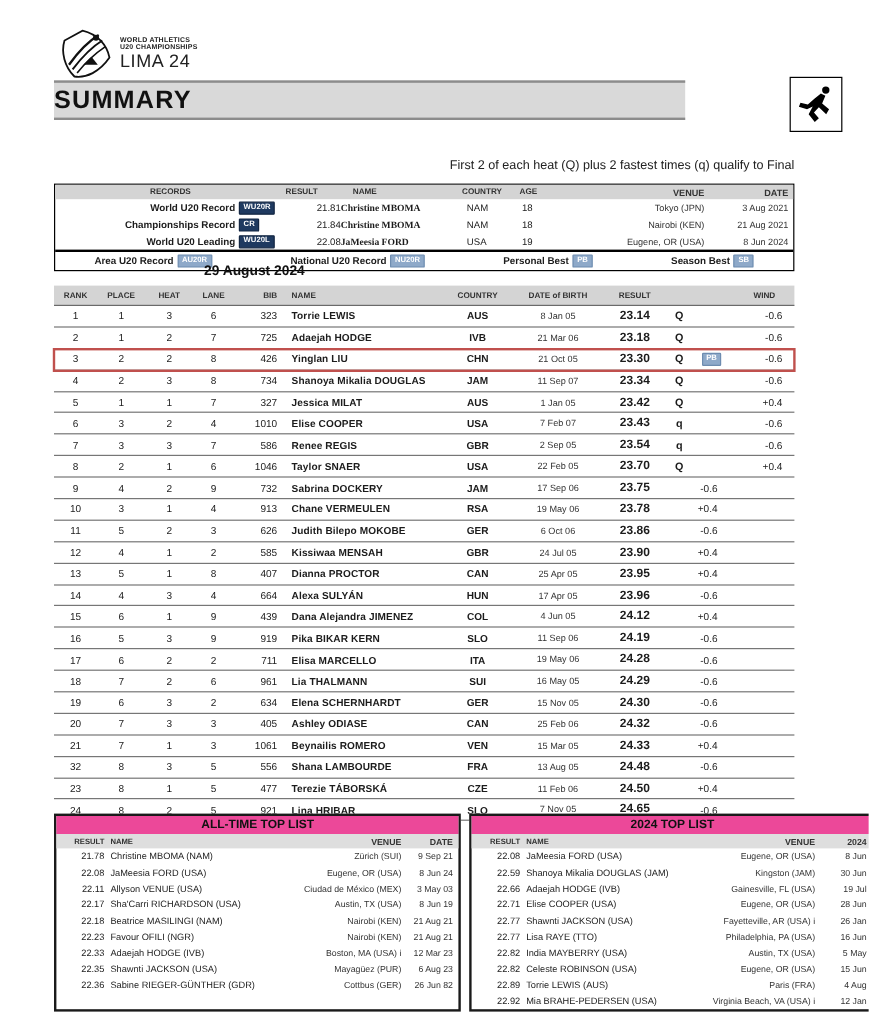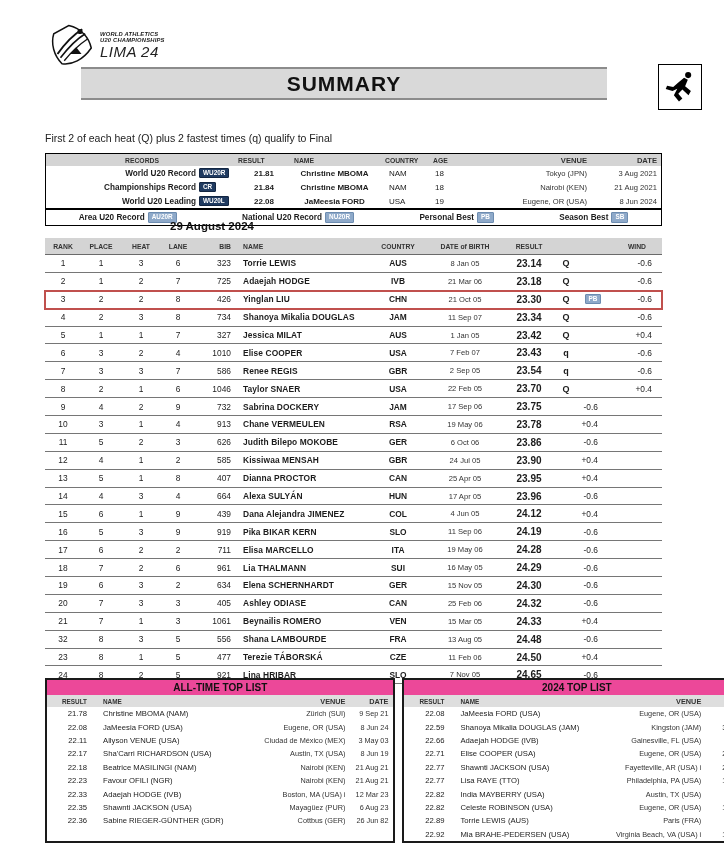--- a/index.html
+++ b/index.html
@@ -1,52 +1,52 @@
 <!DOCTYPE html>
 <html><head>
 <meta charset="utf-8">
 <style>
   html,body{margin:0;padding:0;background:#fff;}
   .page{position:relative;width:724px;height:851px;background:#ffffff;overflow:hidden;
         font-family:"Liberation Sans","DejaVu Sans",sans-serif;color:#1c1c1c;-webkit-font-smoothing:antialiased;}
   .nw{white-space:nowrap;}
 
   
-  .logo-block{position:absolute;left:48px;top:24px;display:flex;align-items:center;gap:6px;font-style:italic;}
+  .logo-block{position:absolute;left:48px;top:24px;display:flex;align-items:center;gap:6px;}
   .logo-emblem svg{display:block;}
   .logo-text{line-height:1.05;}
   .logo-l1,.logo-l2{font-size:5.8px;font-weight:bold;letter-spacing:.2px;color:#222;}
   .logo-l3{font-size:15px;letter-spacing:.5px;color:#222;margin-top:1px;}
   .meet-info{position:absolute;right:26px;top:20px;text-align:right;}
   .meet-loc{font-size:17px;font-weight:bold;}
   .meet-dates{font-size:10.5px;font-weight:bold;margin-top:1px;}
 
   
   .summary-wrap{position:absolute;left:45px;top:67px;width:655px;}
   .summary-bar{width:526px;height:29px;background:#d9d9d9;border-top:2px solid #8c8c8c;border-bottom:2px solid #8c8c8c;
-               display:flex;align-items:center;justify-content:center;margin-left:36px;}
+               display:flex;align-items:center;justify-content:flex-start;}
   .summary-title{font-size:21px;font-weight:bold;letter-spacing:1px;color:#111;}
   .runner-box{position:absolute;left:613px;top:-3px;width:42px;height:44px;background:#fff;border:1.5px solid #000;
               display:flex;align-items:center;justify-content:center;}
   .runner-box svg{width:34px;height:34px;}
 
   
   .event-title{position:absolute;left:45px;top:101px;width:617px;text-align:center;font-size:21px;font-weight:bold;color:#111;}
-  .event-sub{position:absolute;left:45px;top:132px;width:617px;text-align:left;font-size:10.5px;color:#222;}
+  .event-sub{position:absolute;left:45px;top:132px;width:617px;text-align:right;font-size:10.5px;color:#222;}
 
   
   .records-box{position:absolute;left:45px;top:153px;width:617px;border:1.5px solid #000;box-sizing:border-box;font-size:8px;}
   .rec-grid{display:grid;grid-template-columns:150px 42px 46px 1fr 48px 34px 120px 74px;align-items:center;}
   .rec-head{background:#d4d4d4;height:12px;font-size:6.8px;font-weight:bold;color:#333;}
   .rec-head .h-records{grid-column:1 / span 2;text-align:center;}
   .rec-row{height:14px;}
   .rec-label{text-align:right;font-weight:bold;font-size:8.2px;}
   .rec-badge-cell{text-align:left;padding-left:3px;}
-  .rec-result{font-weight:bold;text-align:center;padding-left:6px;}
-  .rec-name{font-weight:bold;text-align:center;}
+  .rec-result{font-weight:normal;text-align:right;padding-left:6px;}
+  .rec-name{font-weight:bold;text-align:left;font-family:Liberation Serif, serif;}
   .rec-country{text-align:left;padding-left:4px;}
   .rec-age{text-align:left;padding-left:2px;}
   .rec-venue{text-align:right;font-size:7.6px;color:#333;}
   .rec-date{text-align:right;font-size:7.6px;color:#333;padding-right:4px;}
   .rec-legend{display:flex;justify-content:space-around;align-items:center;height:15px;border-top:2px solid #000;}
   .legend-item{display:flex;align-items:center;gap:3px;font-weight:bold;font-size:8.2px;}
 
   .badge{display:inline-block;color:#fff;font-weight:bold;font-size:6.4px;line-height:8.5px;padding:0 3px;border-radius:1px;}
   .badge.dark{background:#1f3a60;border:1px solid #132642;}
   .badge.light{background:#8ea9c9;border:1px solid #6d8cb0;}
@@ -74,21 +74,21 @@
 
   
   .panels{position:absolute;left:45px;top:678px;width:617px;display:flex;gap:7px;}
   .panel{flex:1;border:2px solid #1a1a1a;box-sizing:border-box;background:#fff;}
   .panel-title{background:#ec4899;height:15px;display:flex;align-items:center;justify-content:center;
                font-size:10px;font-weight:bold;color:#111;}
   .tl-grid{display:grid;grid-template-columns:40px 1fr 122px 48px;align-items:center;}
   .tl-head{background:#dedede;height:12px;font-size:6.4px;font-weight:bold;color:#333;}
   .tl-row{height:13.4px;font-size:7.7px;color:#222;}
   .tl-result{text-align:right;}
-  .tl-name{text-align:left;padding-left:16px;}
+  .tl-name{text-align:left;padding-left:5px;}
   .tl-venue{text-align:right;font-size:7.3px;color:#333;}
   .tl-date{text-align:right;padding-right:5px;font-size:7.3px;color:#333;}
 </style>
 </head>
 <body>
 
 <div class="page">
 
   <div class="logo-block">
     <span class="logo-emblem">

